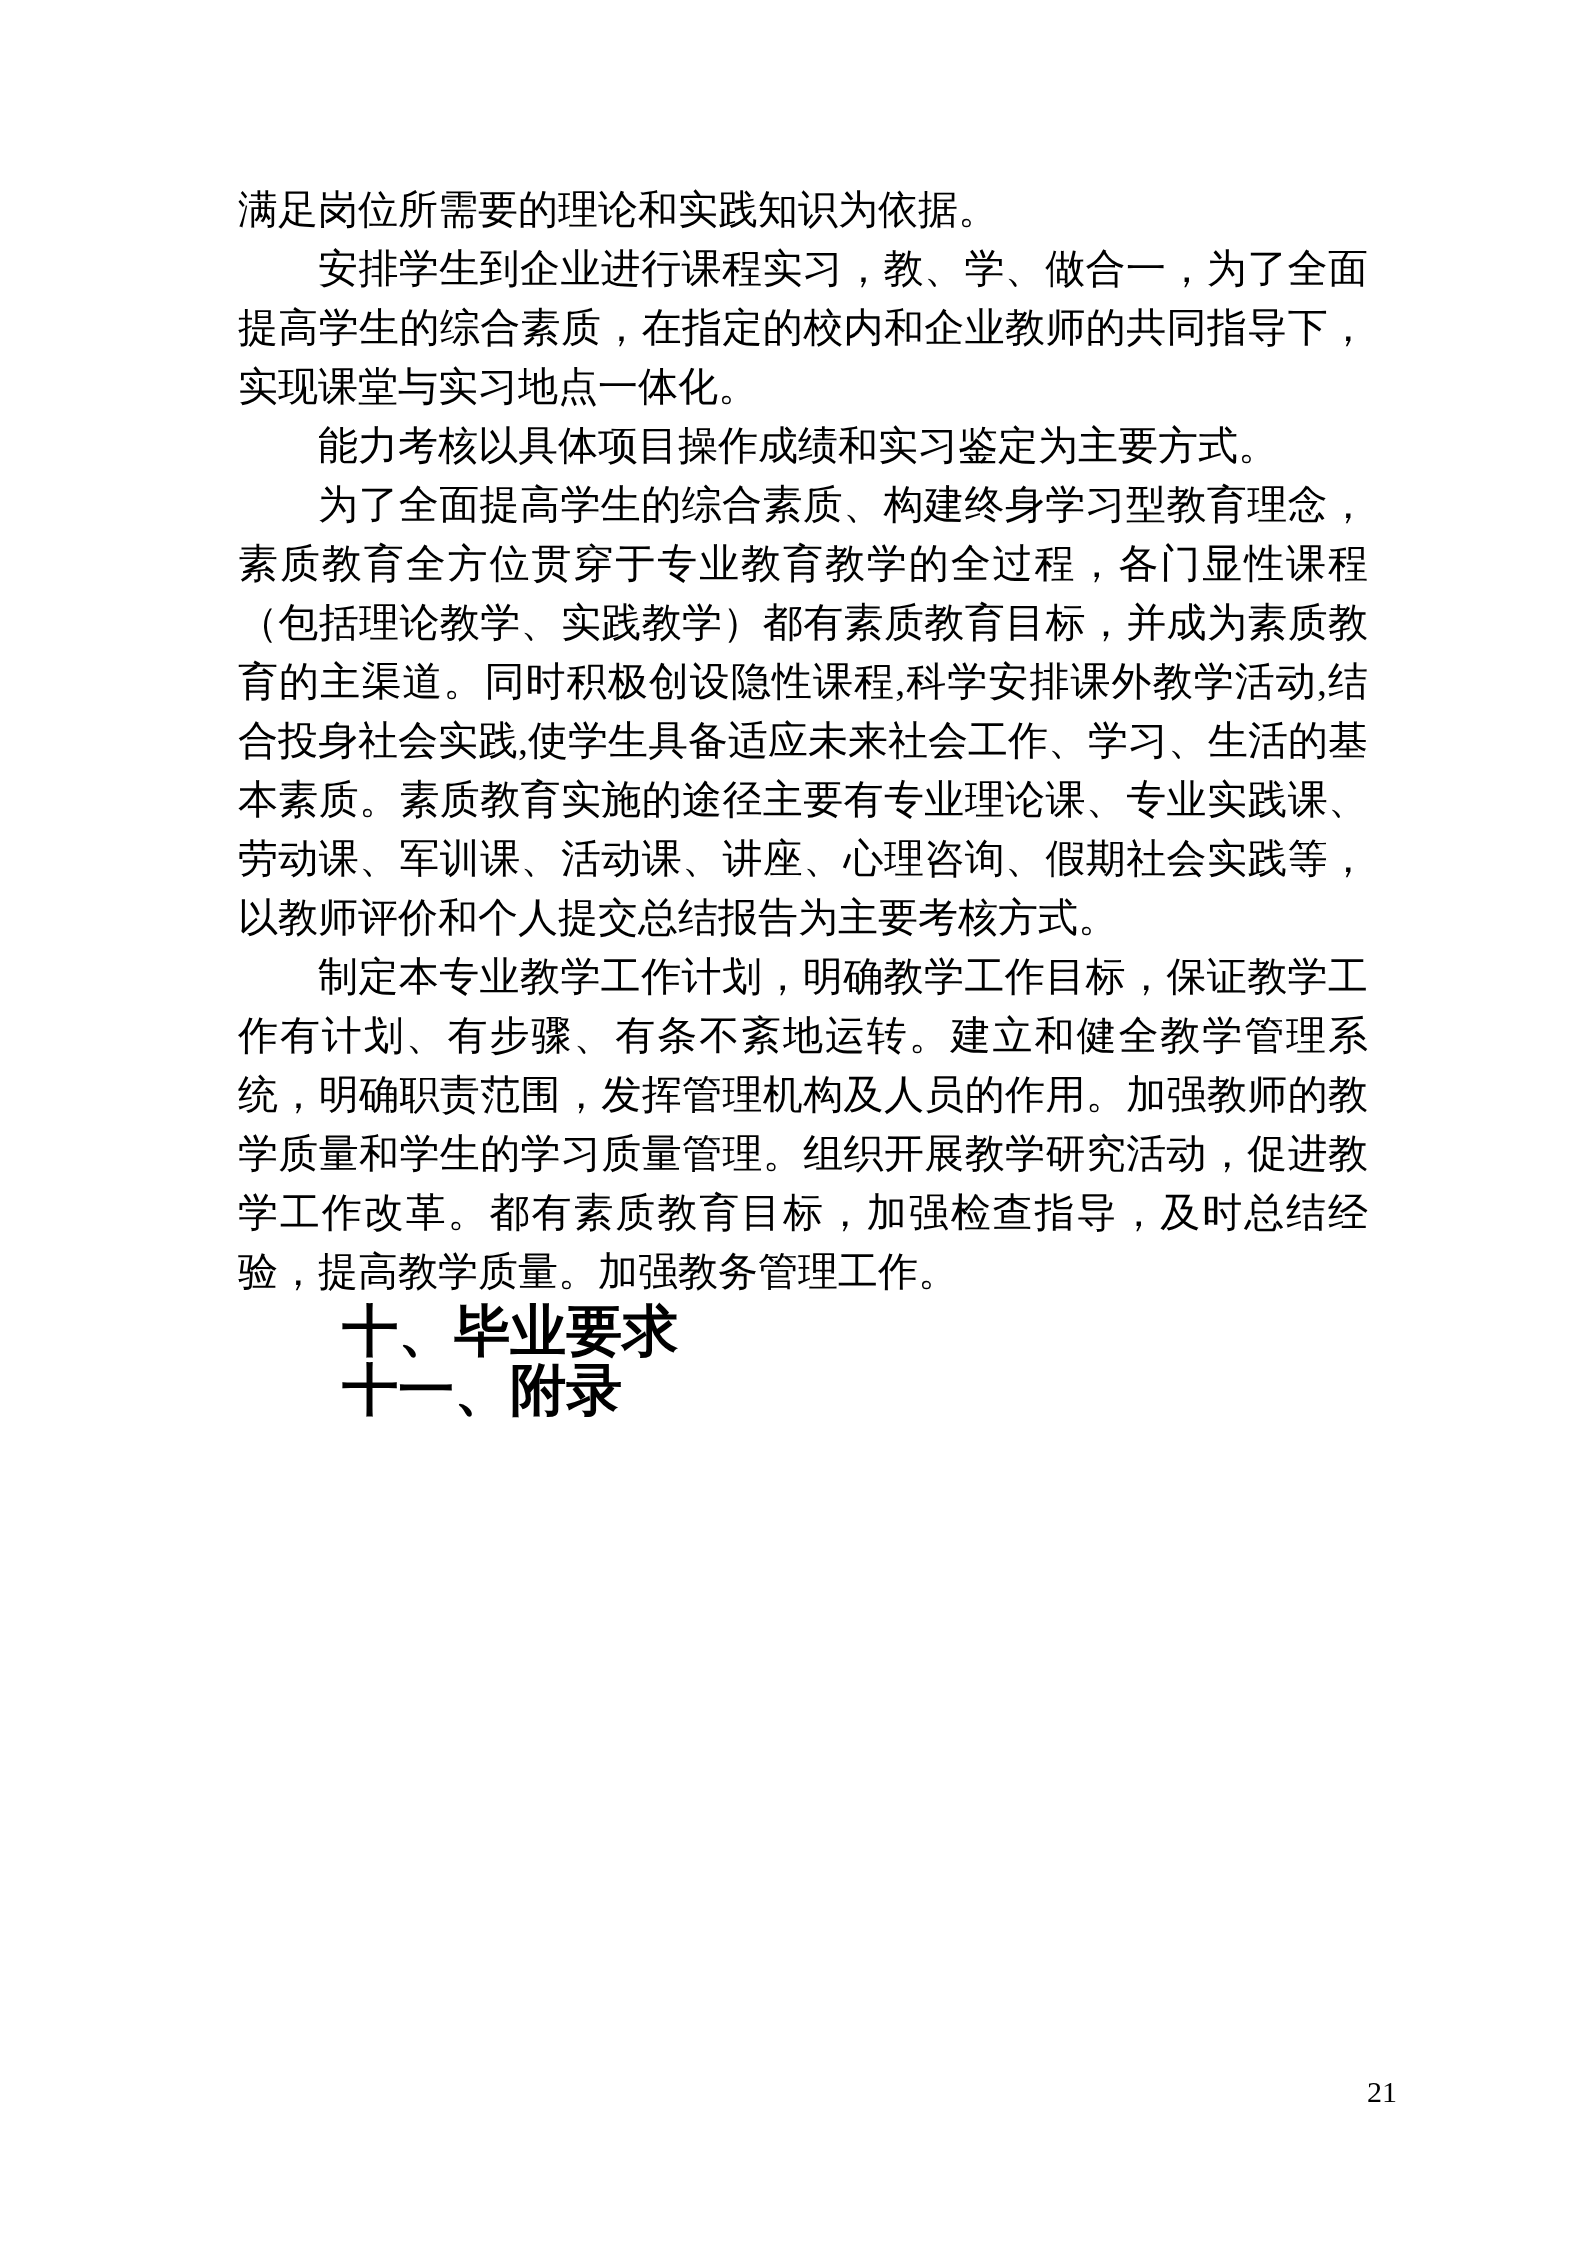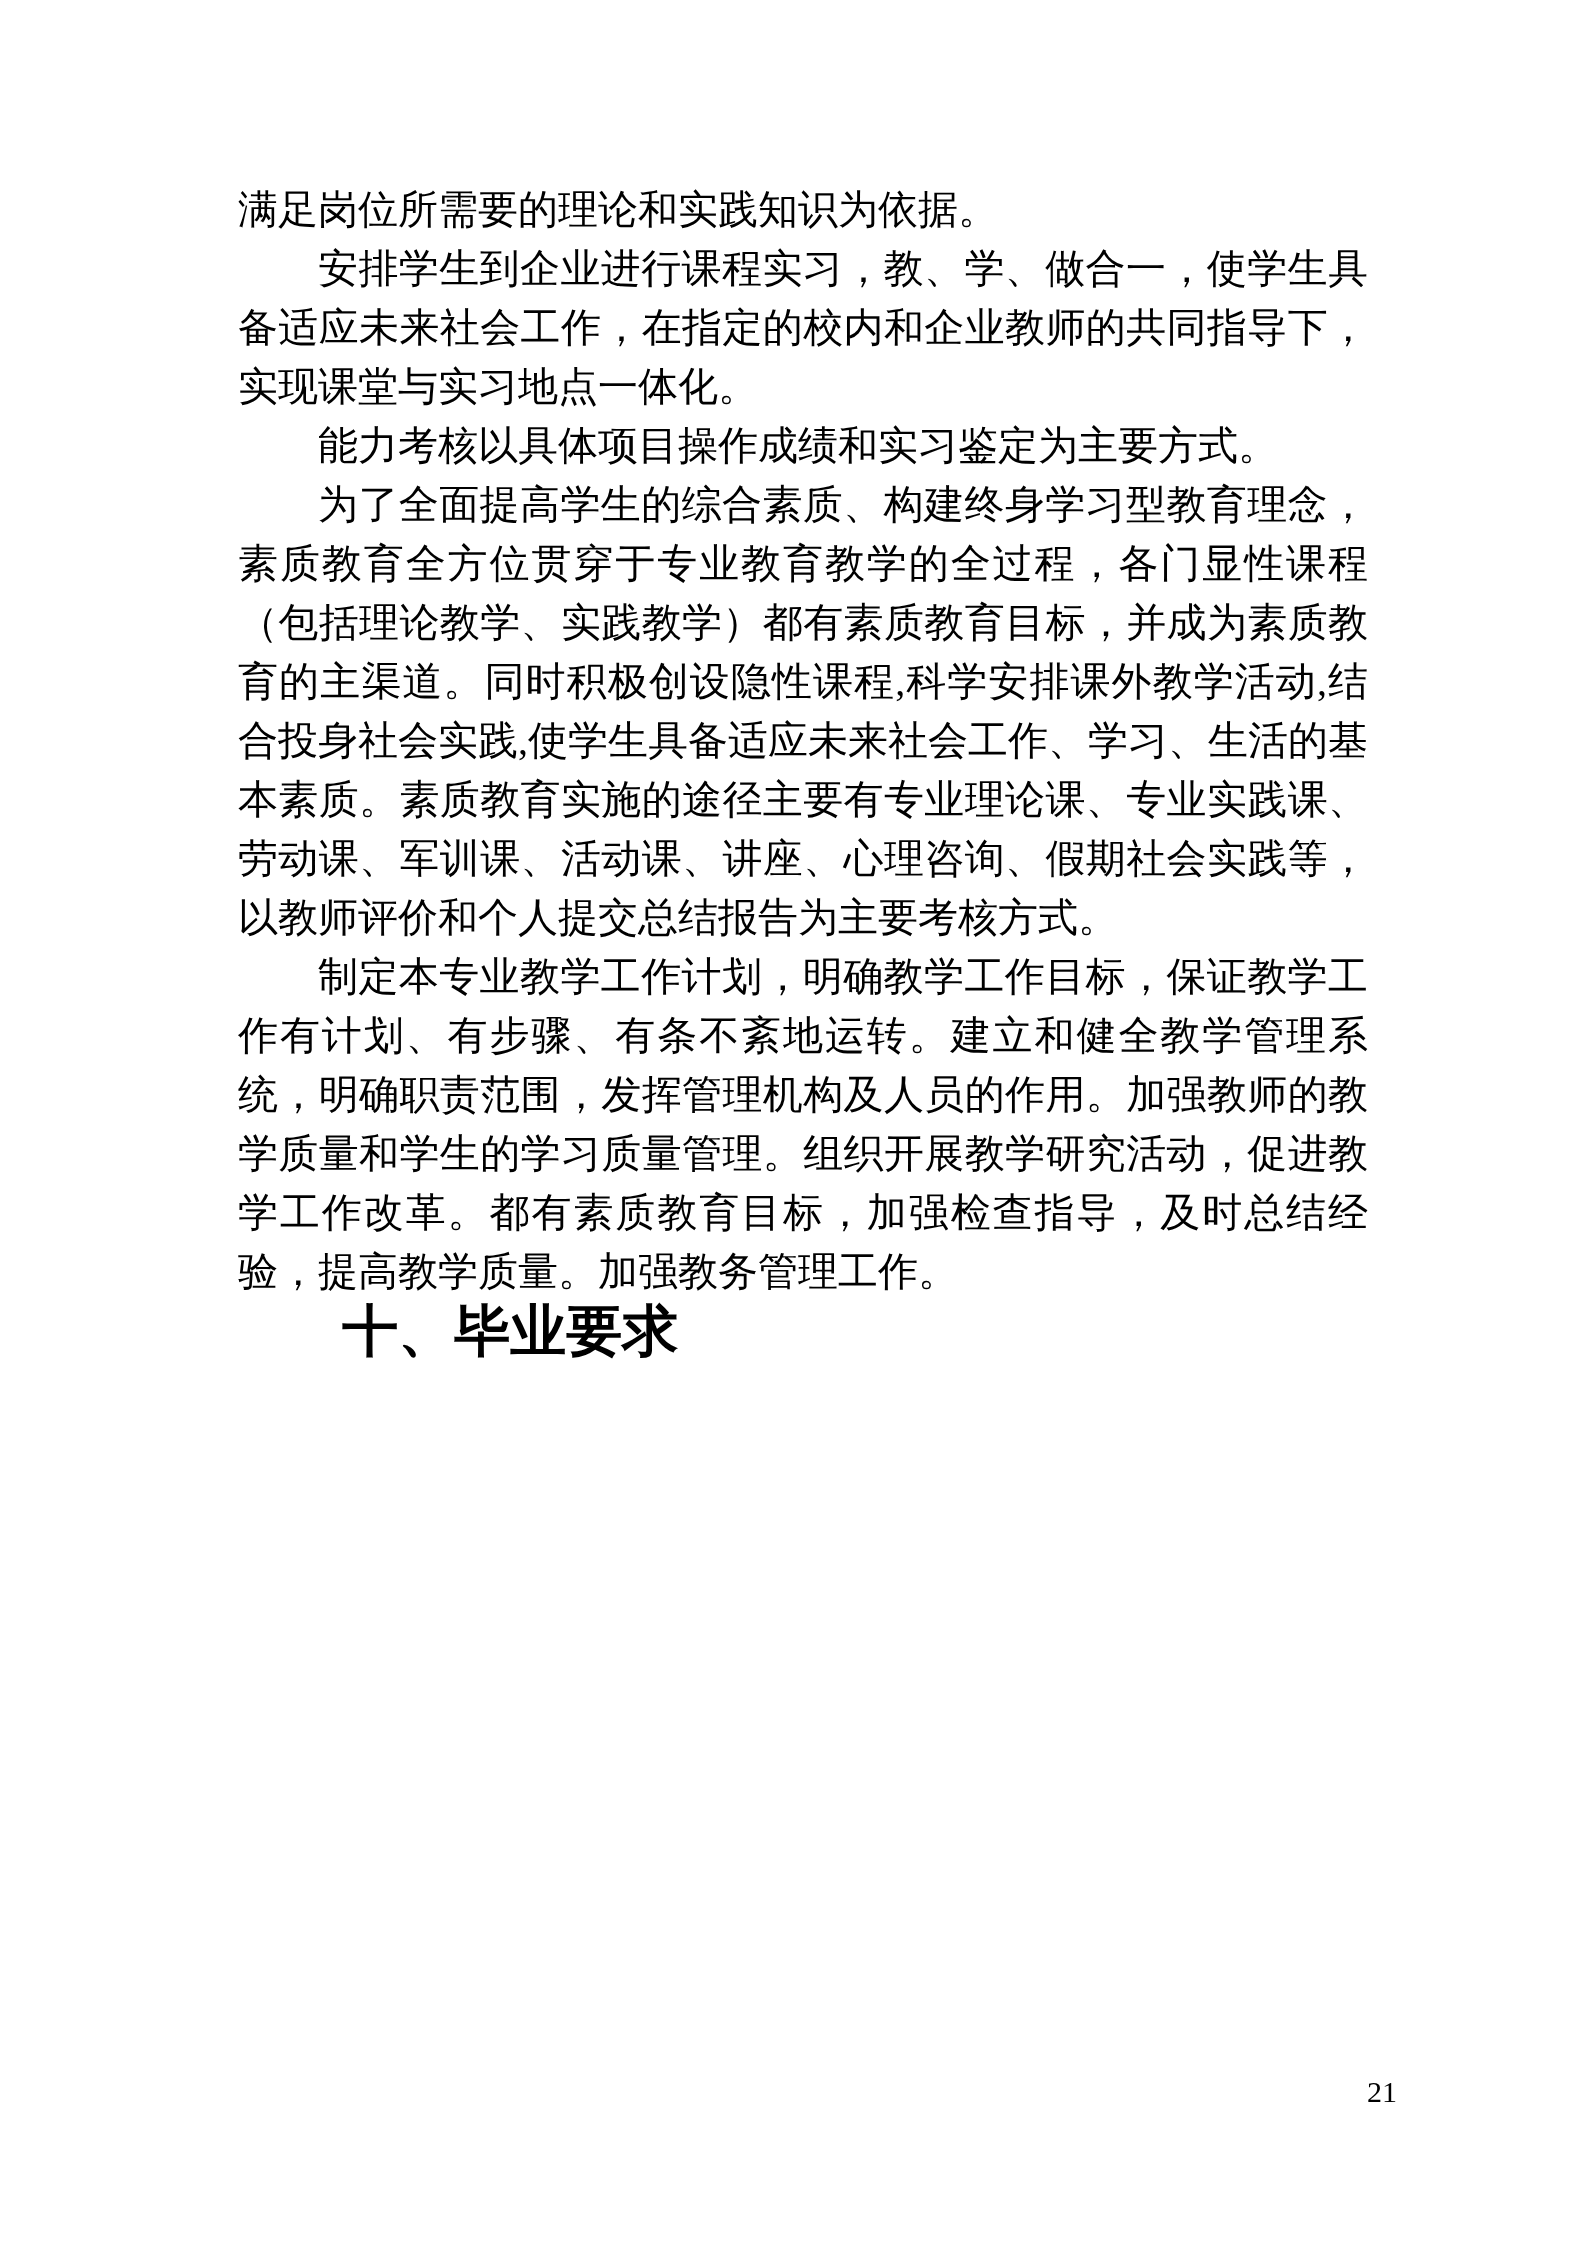--- a/index.html
+++ b/index.html
@@ -59,30 +59,31 @@
   }
 </style>
 </head>
 <body>
 
 <div class="page">
 
   <div class="text-block">
     <p class="body">满足岗位所需要的理论和实践知识为依据。</p>
 
-    <p class="body indent">安排学生到企业进行课程实习，教、学、做合一，使学生具备适应未来社会工作，在指定的校内和企业教师的共同指导下，实现课堂与实习地点一体化。</p>
+    <p class="body indent">安排学生到企业进行课程实习，教、学、做合一，为了全面提高学生的综合素质，在指定的校内和企业教师的共同指导下，实现课堂与实习地点一体化。</p>
 
     <p class="body indent">能力考核以具体项目操作成绩和实习鉴定为主要方式。</p>
 
 
     <p class="body indent">为了全面提高学生的综合素质、构建终身学习型教育理念，素质教育全方位贯穿于专业教育教学的全过程，各门显性课程（包括理论教学、实践教学）都有素质教育目标，并成为素质教育的主渠道。同时积极创设隐性课程,科学安排课外教学活动,结合投身社会实践,使学生具备适应未来社会工作、学习、生活的基本素质。素质教育实施的途径主要有专业理论课、专业实践课、劳动课、军训课、活动课、讲座、心理咨询、假期社会实践等，以教师评价和个人提交总结报告为主要考核方式。</p>
 
 
     <p class="body indent">制定本专业教学工作计划，明确教学工作目标，保证教学工作有计划、有步骤、有条不紊地运转。建立和健全教学管理系统，明确职责范围，发挥管理机构及人员的作用。加强教师的教学质量和学生的学习质量管理。组织开展教学研究活动，促进教学工作改革。都有素质教育目标，加强检查指导，及时总结经验，提高教学质量。加强教务管理工作。</p>
 
     <p class="heading">十、毕业要求</p>
 
 
+    <p class="heading">十一、附录</p>
   </div>
 
   <div class="page-number">21</div>
 
 </div>
 
 </body></html>

